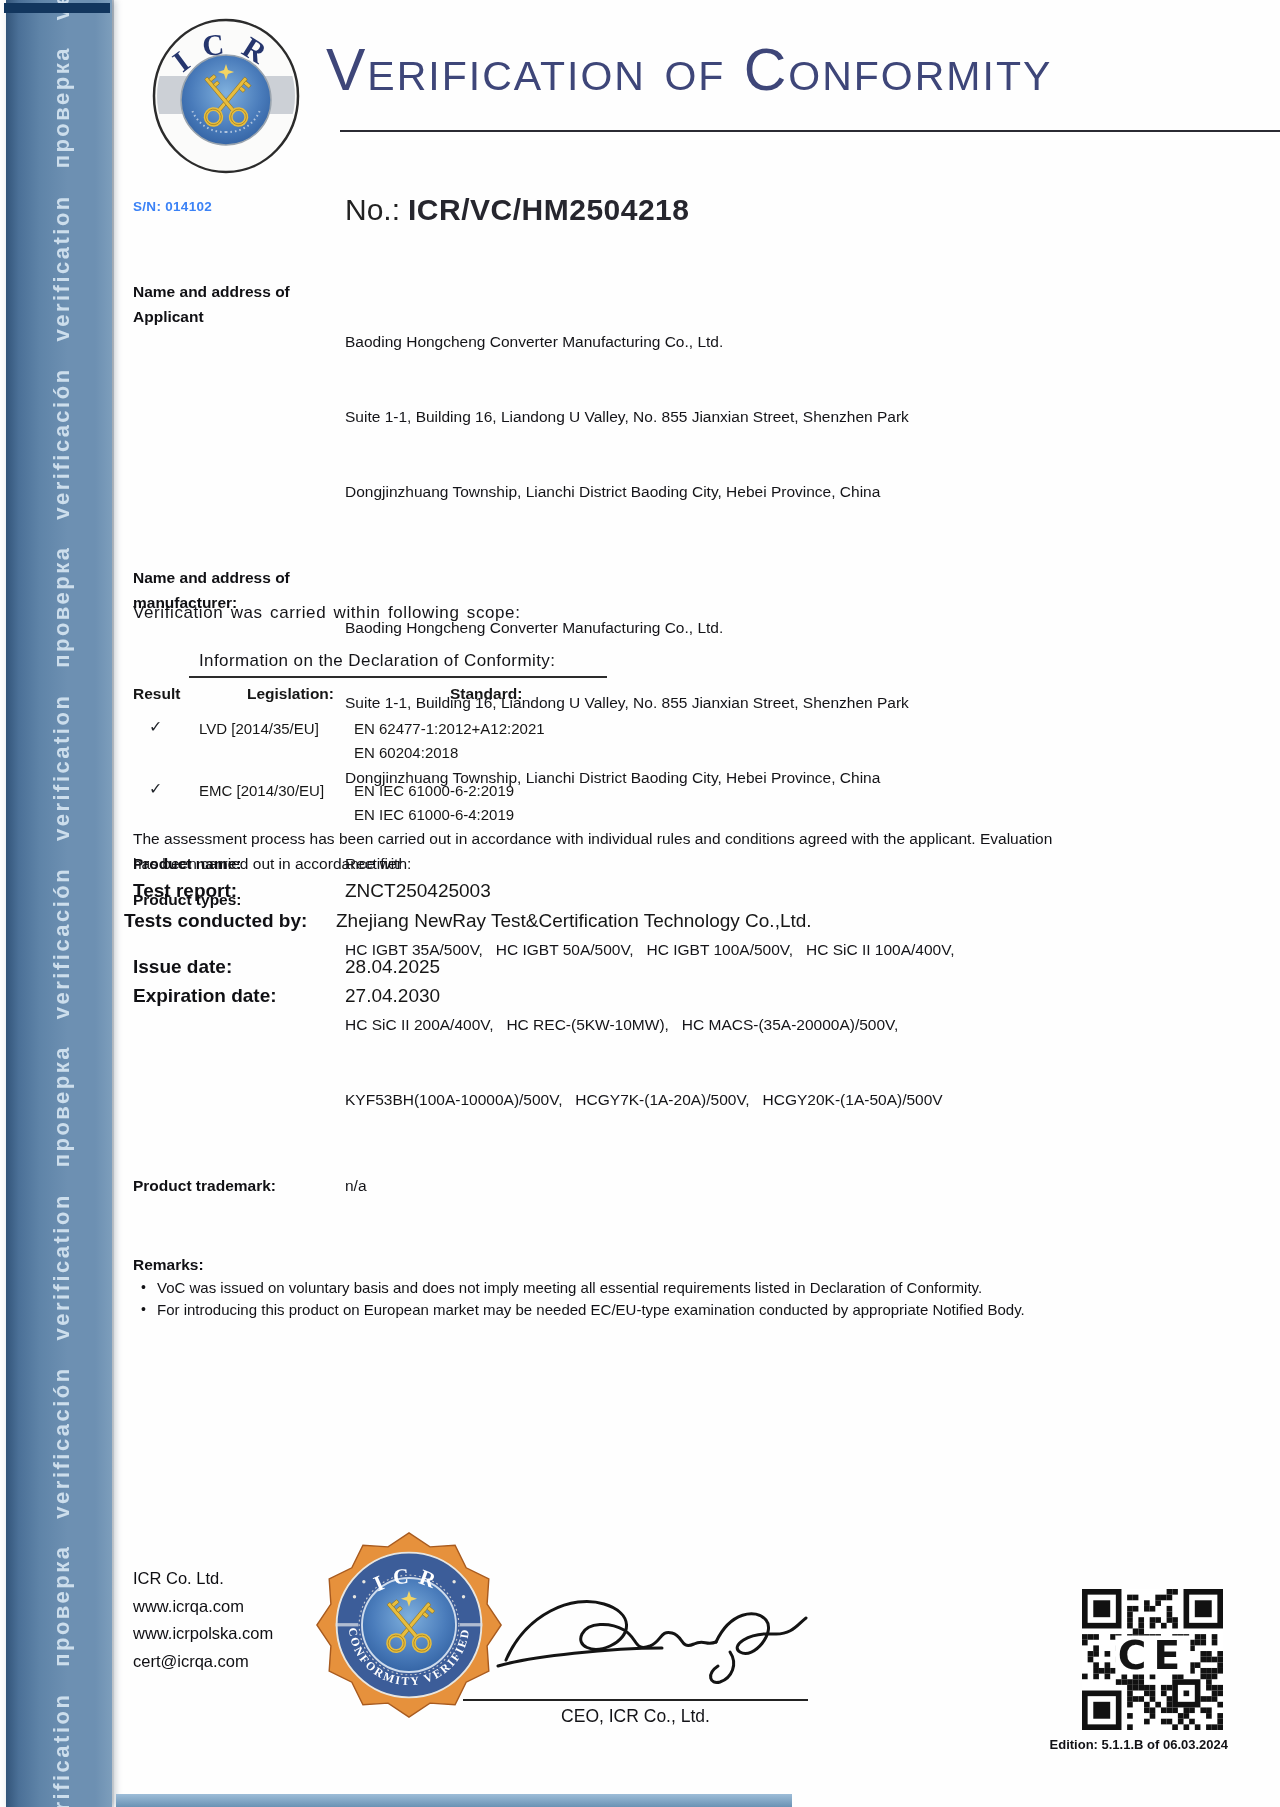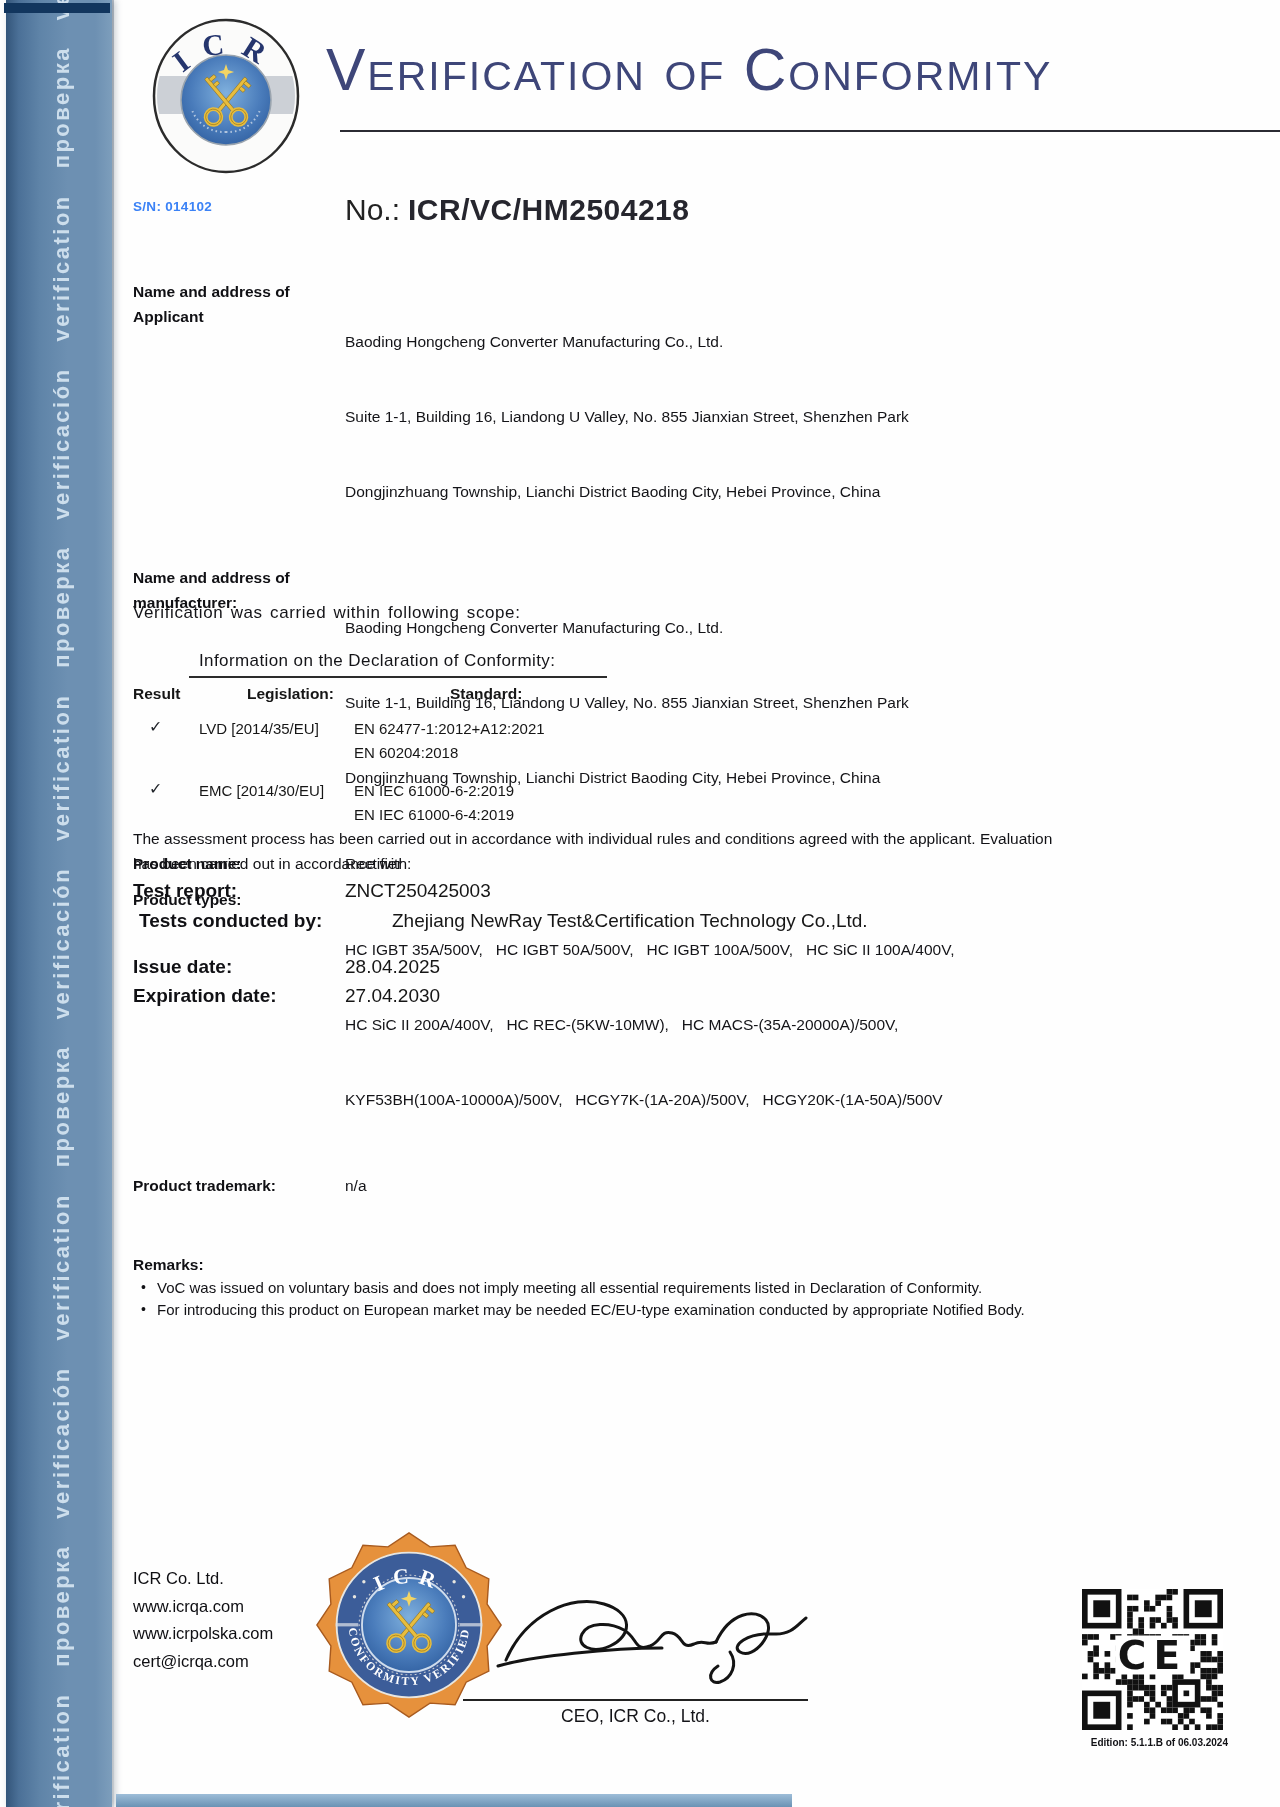--- a/index.html
+++ b/index.html
@@ -57,21 +57,21 @@
   .dt-row{margin-top:14px;font-size:15px;}
   .dt-check{padding-left:16px;font-size:16px;color:#20242a;}
   .dt-std div{line-height:24px;}
   .dt-leg{line-height:24px;}
 
   .assessment{left:133px;top:826px;width:935px;font-size:15.5px;line-height:25px;color:#121216;}
 
   .kv{display:grid;grid-template-columns:212px 1fr;font-size:19px;white-space:nowrap;}
   .kv .k{font-weight:700;color:#101014;}
   .row-report{left:133px;top:880px;width:800px;}
-  .row-conducted{left:139px;top:910px;width:800px;gap:41px;}
+  .row-conducted{left:124px;top:910px;width:800px;}
   .row-issue{left:133px;top:956px;width:800px;}
   .row-expiration{left:133px;top:985px;width:800px;}
 
   
   .remarks{left:133px;top:1256px;width:965px;}
   .remarks-title{font-weight:700;font-size:15.5px;margin-bottom:3px;color:#101014;}
   .remarks ul{margin:0;padding:0;list-style:none;}
   .remarks li{position:relative;padding-left:24px;font-size:15px;line-height:21.5px;color:#121216;}
   .remarks li::before{content:"\2022";position:absolute;left:8px;font-size:14px;}
 
@@ -80,21 +80,21 @@
   .sig-svg{left:492px;top:1586px;width:330px;height:108px;}
   .sig-line{left:463px;top:1699px;width:345px;height:0;border-top:2px solid #222;}
   .sig-role{left:463px;top:1706px;width:345px;text-align:center;font-size:17.5px;color:#141418;}
   .contact{left:133px;top:1565px;font-size:16.5px;line-height:27.5px;color:#0e0e12;}
   .qr-wrap{left:1082px;top:1589px;width:141px;height:141px;}
   .ce-mark{
     position:absolute;left:50%;top:47%;transform:translate(-50%,-50%);
     background:#fff;padding:0 3px;font-size:39px;font-weight:700;letter-spacing:7px;
     font-family:"DejaVu Sans",sans-serif;color:#141414;line-height:1;
   }
-  .edition{left:1014px;top:1737px;width:214px;text-align:right;font-size:10px;font-weight:700;color:#121216;}
+  .edition{left:1014px;top:1737px;width:214px;text-align:right;font-size:13px;font-weight:700;color:#121216;}
 
   svg text{font-family:"Liberation Serif",serif;}
 </style>
 </head>
 <body>
 
 <svg width="0" height="0" style="position:absolute" aria-hidden="true">
   <defs>
     <radialGradient id="bluegrad" cx="50%" cy="42%" r="65%">
       <stop offset="0%" stop-color="#7fb0dd"></stop>

